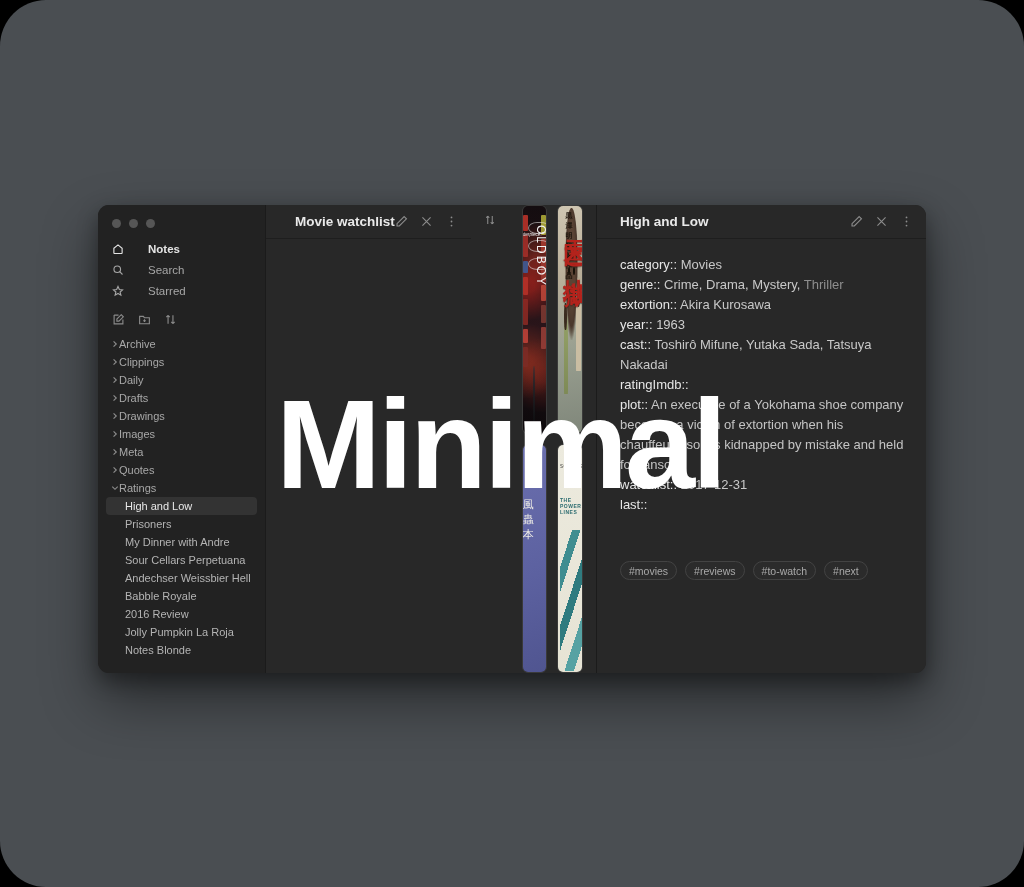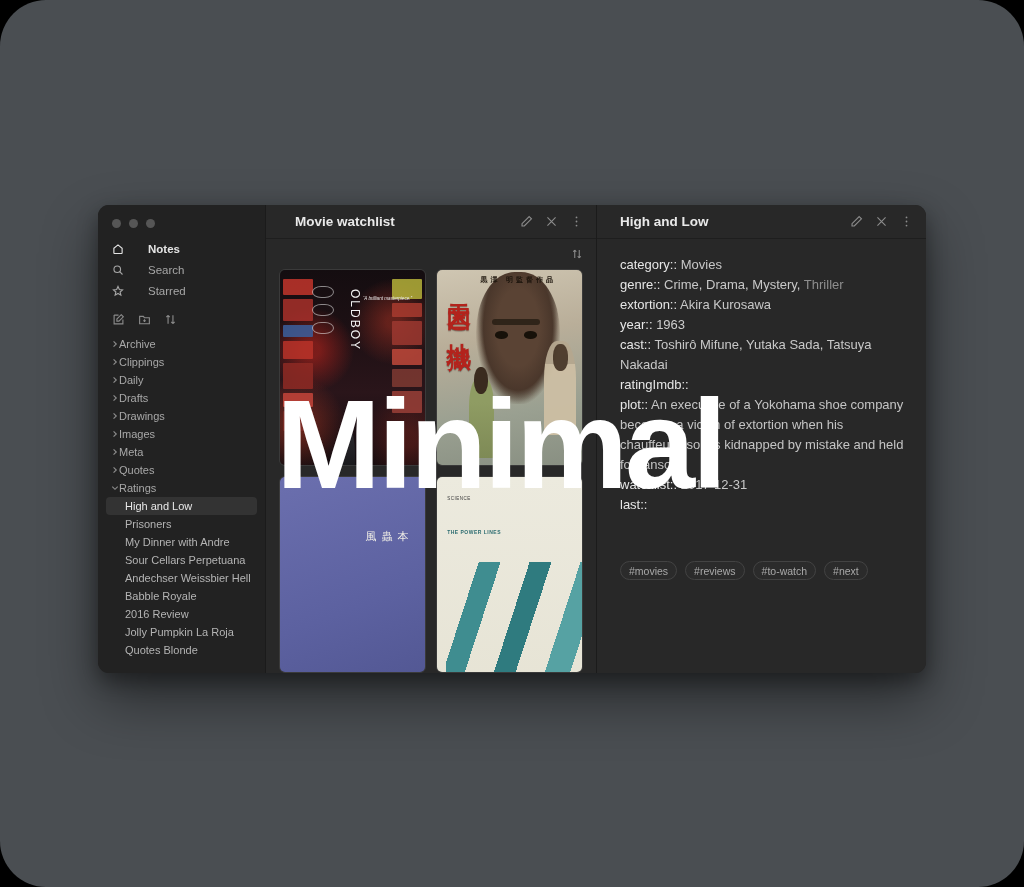--- a/index.html
+++ b/index.html
@@ -80,21 +80,21 @@
     border-radius:4px; margin-bottom:0px;
   }
   .leaf.sel { background:#333333; color:#e8e8e8; }
 
   
   #center {
     width:332px; flex:0 0 332px;
     background:#282828;
     border-left:1px solid #1b1b1b;
     border-right:1px solid #1b1b1b;
-    display:flex; flex-direction:column;
+    display:flex; flex-direction:row;
     overflow:hidden;
   }
   .paneheader {
     height:34px; flex:0 0 34px;
     display:flex; align-items:center;
     padding:0 13px 0 29px;
     border-bottom:1px solid #1e1e1e;
   }
   .panetitle {
     font-size:13.5px; font-weight:bold; color:#e9e9e9;
@@ -448,21 +448,21 @@
         <div class="leaf">
             <span>Babble Royale</span>
           </div>
         <div class="leaf">
             <span>2016 Review</span>
           </div>
         <div class="leaf">
             <span>Jolly Pumpkin La Roja</span>
           </div>
         <div class="leaf">
-            <span>Quotes Blonde</span>
+            <span>Notes Blonde</span>
           </div>
       </div>
     </div>
 
     <div id="center">
 
       <div class="paneheader">
         <div class="panetitle">Movie watchlist</div>
         <div class="hicons">
           <svg viewBox="0 0 16 16">

